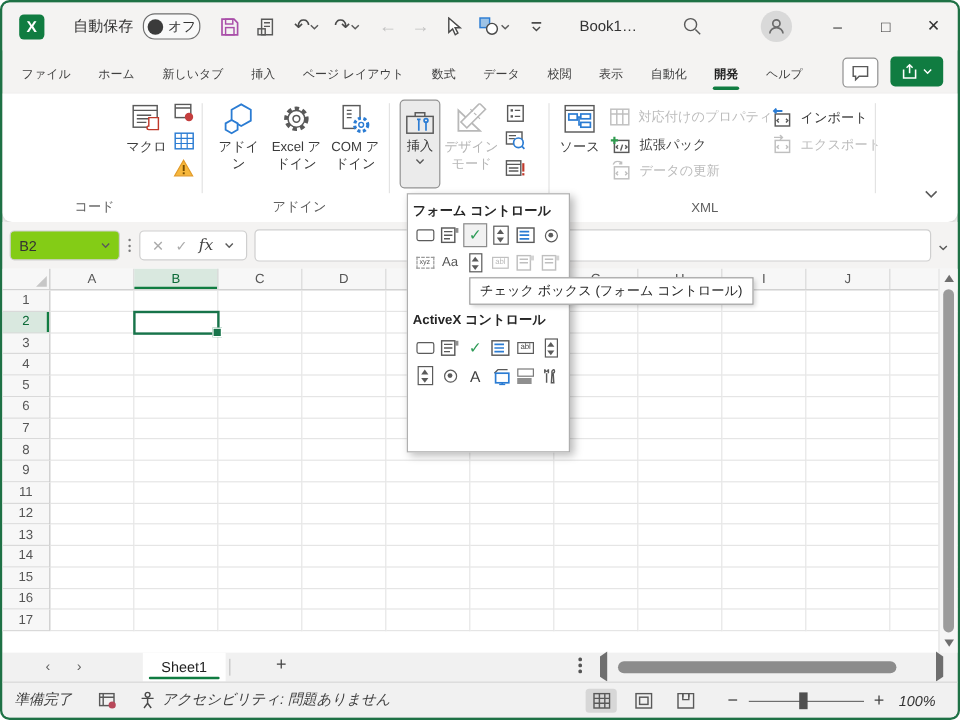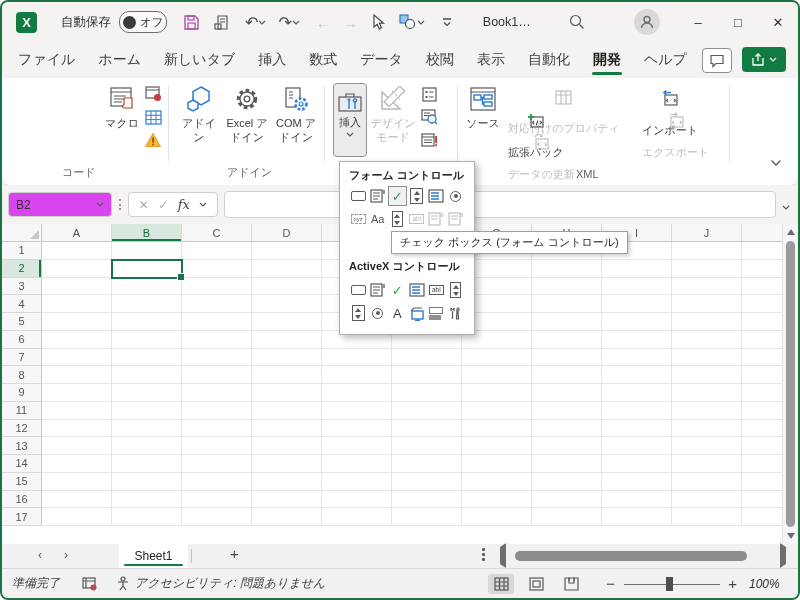--- a/index.html
+++ b/index.html
@@ -16,44 +16,44 @@
   .chev polyline{fill:none;stroke:#5A5A5A;stroke-width:1.2;}
   .arrow-glyph{font-size:16px;color:#4A4A4A;}
   .arrow-dis{font-size:15px;color:#C2C2C2;}
   .doc-title{font-size:12.5px;color:#333;margin-left:28px;}
   .search-btn{margin-left:auto;}
   .avatar{width:26px;height:26px;border-radius:50%;background:#D9D9D9;display:flex;align-items:center;justify-content:center;margin-left:42px;}
   .winbtn{width:40px;height:30px;display:flex;align-items:center;justify-content:center;font-size:13px;color:#333;}
   
   #tabrow{position:absolute;top:40px;left:0;right:0;height:36px;}
   .tabs{display:flex;gap:19px;padding-left:14px;align-items:flex-end;height:100%;}
-  .tab{font-size:14px;color:#3F3F3F;position:relative;padding:4px 2px 9px;}
+  .tab{font-size:10px;color:#3F3F3F;position:relative;padding:4px 2px 9px;}
   .tab.active{font-weight:bold;color:#1F1F1F;}
   .tab.active::after{content:"";position:absolute;left:1px;right:1px;bottom:3px;height:3px;border-radius:2px;background:#107C41;}
   .comment-btn{position:absolute;right:66px;top:6px;width:28px;height:23px;background:#fff;border:1px solid #8F8F8F;border-radius:4px;display:flex;align-items:center;justify-content:center;}
   .share-btn{position:absolute;right:12px;top:5px;width:44px;height:25px;background:#107C41;border-radius:4px;display:flex;align-items:center;justify-content:center;gap:3px;}
   .share-btn .chev polyline{stroke:#fff;}
   
   #ribbon{position:absolute;top:76px;left:0;right:0;height:107px;background:#fff;border-radius:0 0 8px 8px;box-shadow:0 1px 2px rgba(0,0,0,.10);}
   .rdiv{position:absolute;top:8px;bottom:24px;width:1px;background:#E3E3E3;}
   .glabel{position:absolute;bottom:5px;font-size:11px;color:#5E5E5E;}
   .bigbtn{position:absolute;top:6px;display:flex;flex-direction:column;align-items:center;gap:3px;}
   .bicon{height:30px;display:flex;align-items:center;justify-content:center;}
   .blabel{font-size:11px;color:#3B3B3B;text-align:center;line-height:1.25;}
   .blabel.dis{color:#B6B6B6;}
   .smallcol{position:absolute;display:flex;flex-direction:column;gap:7px;}
   .sbtn{width:18px;height:16px;display:flex;align-items:center;justify-content:center;}
   #insert-btn{position:absolute;left:331px;top:5px;width:34px;height:74px;background:#EBEBEB;border:1px solid #929292;border-radius:4px;display:flex;flex-direction:column;align-items:center;gap:2px;padding-top:6px;box-sizing:border-box;}
-  .xitem{display:flex;align-items:center;gap:16px;font-size:11px;color:#3B3B3B;position:absolute;white-space:nowrap;flex-direction:column;}
+  .xitem{display:flex;align-items:center;gap:7px;font-size:11px;color:#3B3B3B;position:absolute;white-space:nowrap;}
   .xitem.dis{color:#BCBCBC;}
   .disic{opacity:.38;filter:grayscale(1);}
   .collapse-btn{position:absolute;right:16px;bottom:14px;}
   
   #formulabar{position:absolute;top:183px;left:0;right:0;height:39px;display:flex;align-items:center;background:#F4F3F2;}
-  .namebox{margin-left:6px;width:104px;height:25px;background:#d946ef;border:1px solid #CFCFCF;border-radius:4px;display:flex;align-items:center;font-size:12px;color:#333;padding:0 7px;box-sizing:border-box;}
+  .namebox{margin-left:6px;width:92px;height:25px;background:#84cc16;border:1px solid #CFCFCF;border-radius:4px;display:flex;align-items:center;font-size:12px;color:#333;padding:0 7px;box-sizing:border-box;}
   .namebox .chev{margin-left:auto;}
   .vdots{display:flex;flex-direction:column;gap:2.5px;margin:0 7px;}
   .vdots i{width:2px;height:2px;background:#7A7A7A;border-radius:50%;}
   .fxbox{width:90px;height:25px;background:#fff;border:1px solid #CFCFCF;border-radius:4px;display:flex;align-items:center;justify-content:space-around;box-sizing:border-box;padding:0 5px;}
   .fx-x{color:#ABABAB;font-size:12px;}
   .fx-ok{color:#ABABAB;font-size:12px;}
   .fx-fx{font-family:"DejaVu Serif",serif;font-style:italic;font-size:13px;color:#444;}
   .finput{flex:1;height:25px;background:#fff;border:1px solid #CFCFCF;border-radius:4px;margin:0 6px 0 6px;}
   .fb-expand{margin-right:8px;}
   
@@ -72,21 +72,21 @@
   #selbox{position:absolute;left:109px;top:35px;width:72px;height:20px;border:2px solid #17744A;box-sizing:border-box;}
   #selbox::after{content:"";position:absolute;right:-4px;bottom:-4px;width:6px;height:6px;background:#17744A;border:1px solid #fff;}
   #vscroll{position:absolute;top:0;right:0;width:16px;height:320px;background:#F6F6F6;border-left:1px solid #E3E3E3;box-sizing:border-box;}
   .tri-up{width:0;height:0;border-left:4px solid transparent;border-right:4px solid transparent;border-bottom:6px solid #6E6E6E;}
   .tri-down{width:0;height:0;border-left:4px solid transparent;border-right:4px solid transparent;border-top:6px solid #6E6E6E;}
   .tri-left{width:0;height:0;border-top:4px solid transparent;border-bottom:4px solid transparent;border-right:6px solid #6E6E6E;}
   .tri-right{width:0;height:0;border-top:4px solid transparent;border-bottom:4px solid transparent;border-left:6px solid #6E6E6E;}
   #vscroll .va{position:absolute;left:0;right:0;display:flex;justify-content:center;}
   #vthumb{position:absolute;left:3px;right:3px;top:17px;height:286px;background:#9B9B9B;border-radius:6px;}
   
-  #insert-panel{position:absolute;left:337px;top:159px;width:136px;height:174px;background:#fff;border:1px solid #AFAFAF;box-shadow:3px 3px 7px rgba(0,0,0,.28);z-index:40;padding:6px 9px;box-sizing:border-box;}
+  #insert-panel{position:absolute;left:337px;top:159px;width:136px;height:216px;background:#fff;border:1px solid #AFAFAF;box-shadow:3px 3px 7px rgba(0,0,0,.28);z-index:40;padding:6px 4px;box-sizing:border-box;}
   .phead{font-size:11px;font-weight:bold;color:#262626;white-space:nowrap;}
   .icon-row{display:flex;gap:1px;margin-top:3px;}
   .ci{width:20px;height:20px;display:flex;align-items:center;justify-content:center;box-sizing:border-box;}
   .ci.hl{background:#F1F1F1;border:1px solid #8C8C8C;}
   .pcheck{color:#2E9B57;font-size:13px;font-weight:bold;}
   .pbtn-shape{width:13px;height:8px;border:1.2px solid #5B5B5B;border-radius:2px;}
   .pradio{width:9px;height:9px;border:1.2px solid #5B5B5B;border-radius:50%;display:flex;align-items:center;justify-content:center;}
   .pradio i{width:4px;height:4px;border-radius:50%;background:#5B5B5B;}
   .pspin{width:11px;height:14px;border:1px solid #5B5B5B;display:flex;flex-direction:column;align-items:center;justify-content:space-around;}
   .pspin .tu{border-left:3px solid transparent;border-right:3px solid transparent;border-bottom:4px solid #5B5B5B;width:0;height:0;}
@@ -217,20 +217,21 @@
         <span>✕</span>
       </span>
   </div>
 
   <div id="tabrow">
     <div class="tabs">
       <span class="tab">ファイル</span>
       <span class="tab">ホーム</span>
       <span class="tab">新しいタブ</span>
       <span class="tab">挿入</span>
+      <span class="tab">ページ レイアウト</span>
       <span class="tab">数式</span>
       <span class="tab">データ</span>
       <span class="tab">校閲</span>
       <span class="tab">表示</span>
       <span class="tab">自動化</span>
       <span class="tab active">開発</span>
       <span class="tab">ヘルプ</span>
     </div>
     <span class="comment-btn">
       <svg class="ic" width="16" height="14" viewBox="0 0 16 14">

